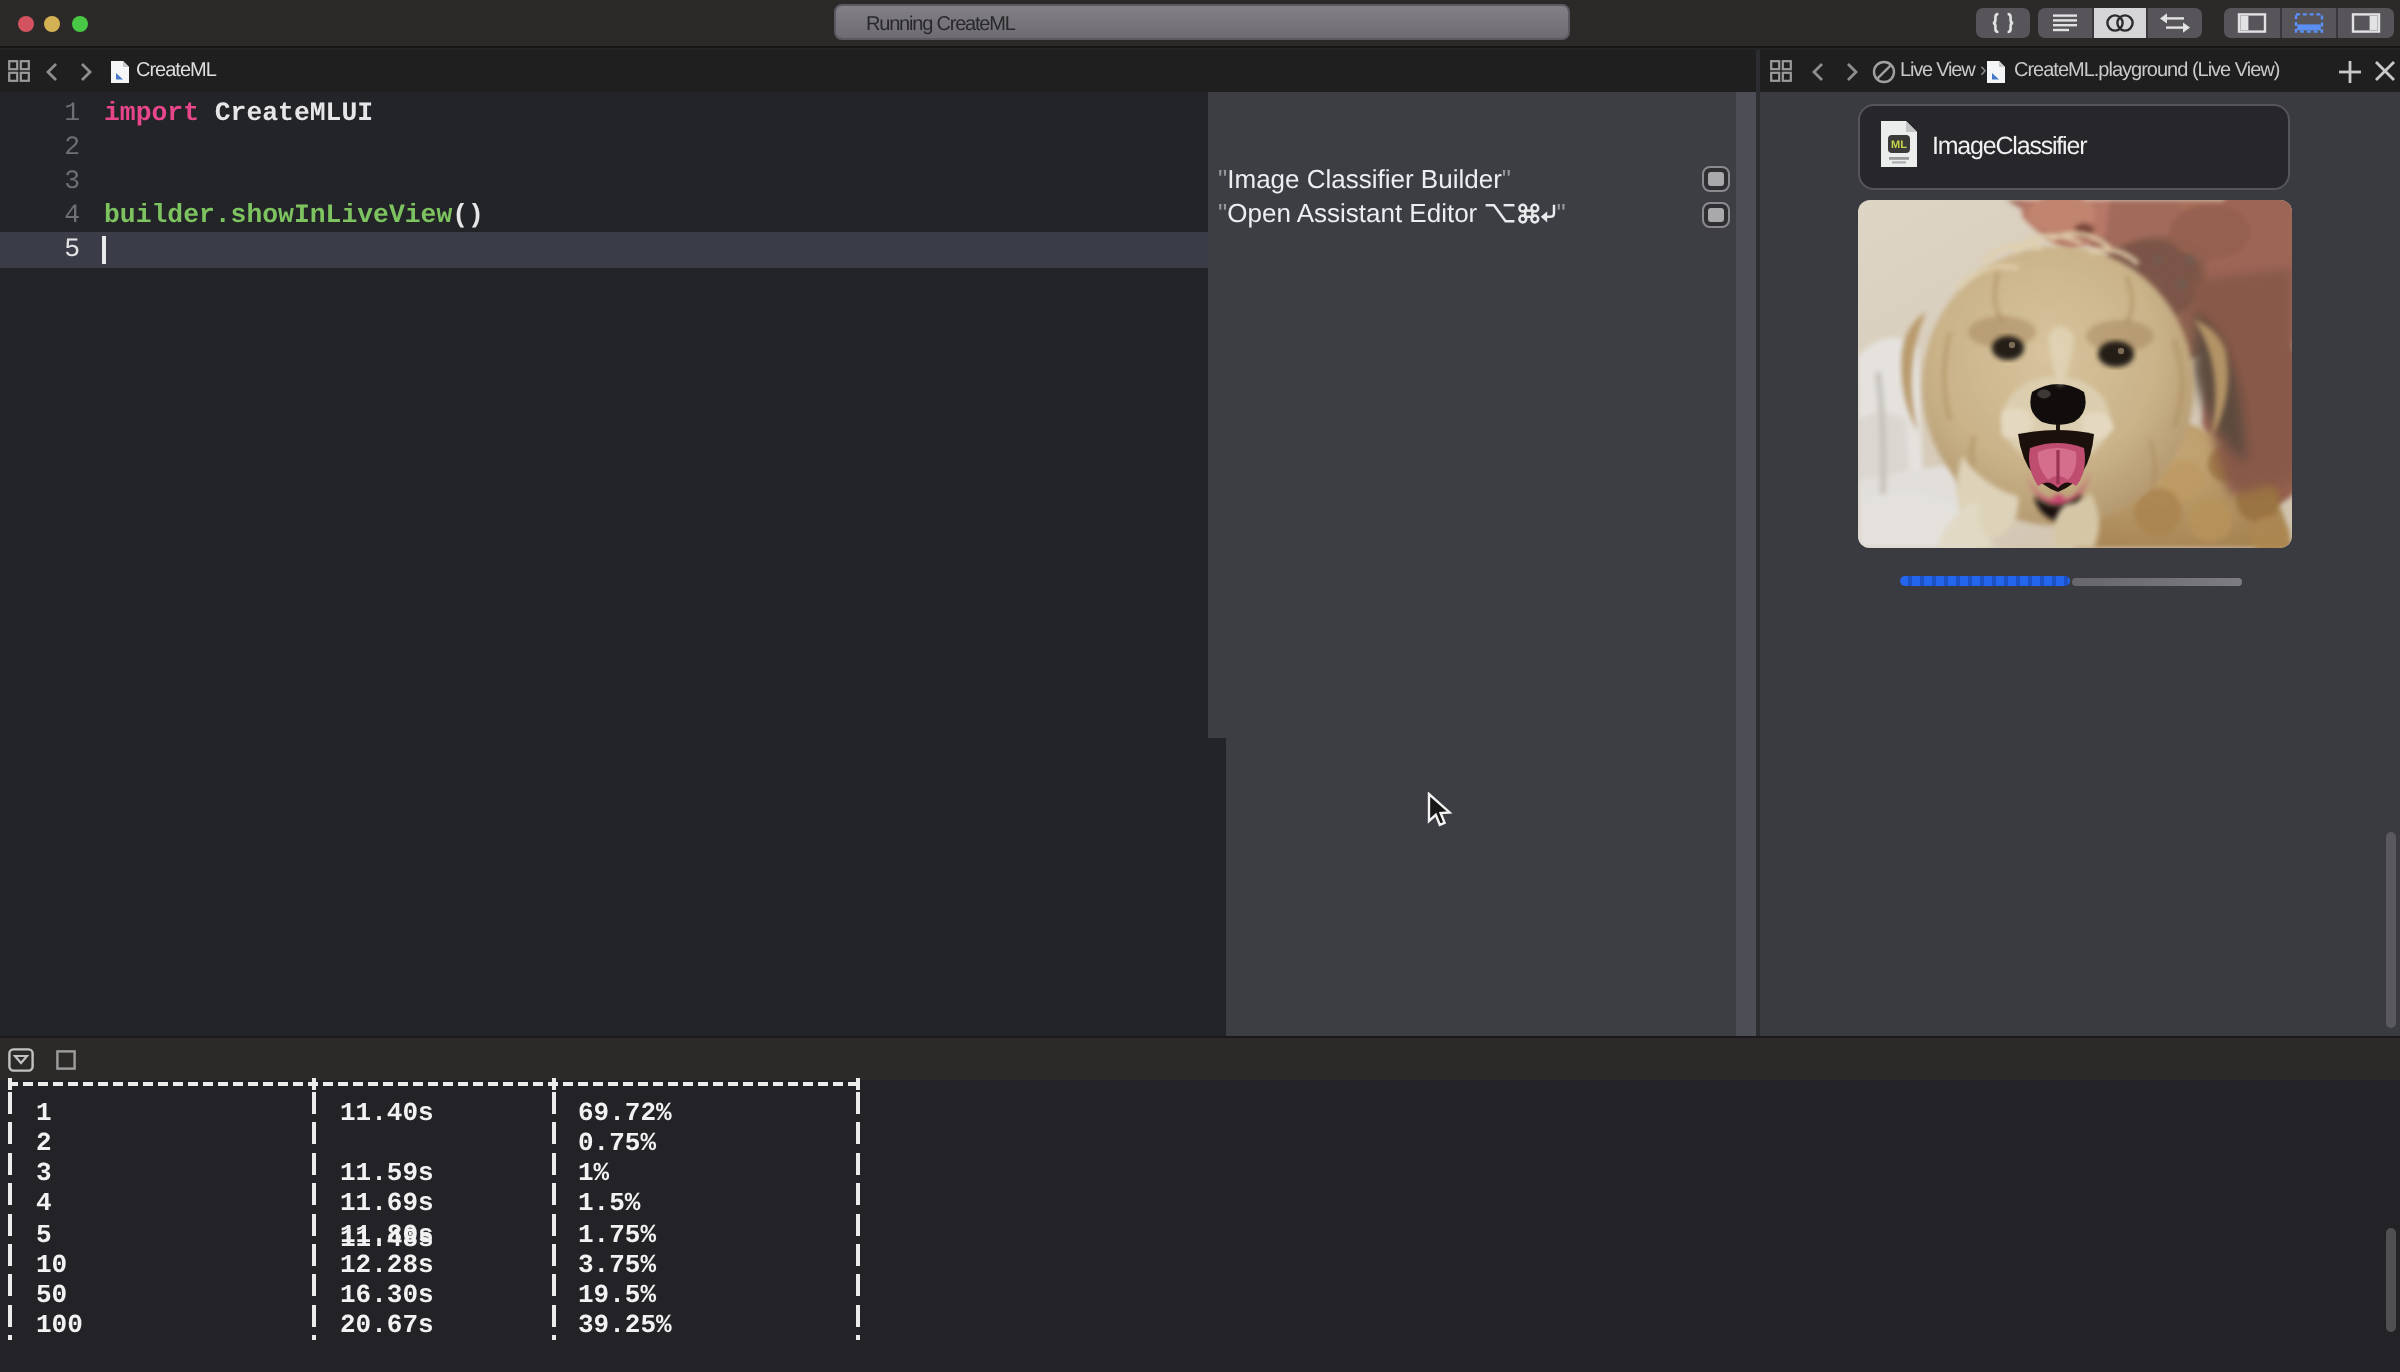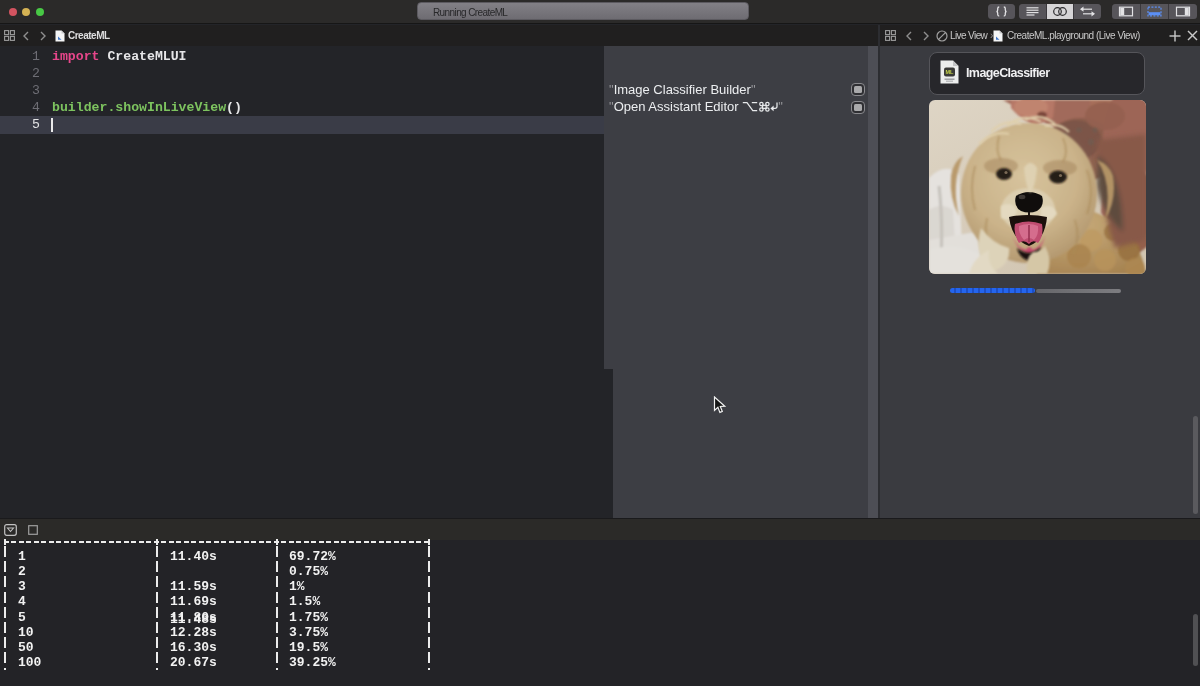--- a/index.html
+++ b/index.html
@@ -3,21 +3,21 @@
 <meta charset="utf-8">
 <style>
   * { margin:0; padding:0; box-sizing:border-box; }
   html,body { width:1200px; height:686px; overflow:hidden; background:#232428; }
   #app { position:relative; width:1200px; height:686px; font-family:"Liberation Sans", sans-serif; }
   .abs { position:absolute; }
 
   
   #toolbar { position:absolute; left:0; top:0; width:1200px; height:24px; background:#2b2a29; border-bottom:1px solid #161616; }
   .light { position:absolute; top:8px; width:8px; height:8px; border-radius:50%; }
-  #pill { position:absolute; left:417px; top:2px; width:332px; height:18px; background:linear-gradient(#828086,#6e6c72); border-radius:4px; border:1px solid #5c5a60;text-align:right; }
+  #pill { position:absolute; left:417px; top:2px; width:368px; height:18px; background:linear-gradient(#828086,#6e6c72); border-radius:4px; border:1px solid #5c5a60;text-align:right; }
   #pill span { position:absolute; left:15px; top:3.5px; font-size:10px; letter-spacing:-0.6px; color:#28282a; }
   .tbtn { position:absolute; top:4px; height:15px; background:#57555a; border-radius:3.5px; }
   .seg { position:absolute; top:0; height:15px; }
 
   
   #tabbar { position:absolute; left:0; top:25px; width:878px; height:21px; background:#201f1f; }
   #jumpbar { position:absolute; left:880px; top:25px; width:320px; height:21px; background:#201f1f; }
   .tabtext { font-size:10px; letter-spacing:-0.5px; color:#d6d6d6; }
 
   
@@ -37,21 +37,21 @@
   #line5hl { position:absolute; left:0; top:116px; width:604px; height:18px; background:#3a3c47; }
   #cursor { position:absolute; left:51px; top:118px; width:1.5px; height:14px; background:#eaeaea; }
 
   .restext { position:absolute; left:609px; font-size:13px; color:#eceef0; white-space:pre; }
   .q { color:#97979b; }
   .resbtn { position:absolute; left:851px; width:14px; height:13px; border:1.5px solid #8a8a8e; background:#2f2f33; border-radius:4px; }
   .resbtn i { position:absolute; left:1.5px; top:1.5px; width:8px; height:7px; background:#a9a9ab; border-radius:1.5px; display:block; }
 
   
   #card { position:absolute; left:929px; top:52px; width:216px; height:43px; background:#27272b; border:1px solid #55555a; border-radius:8px; }
-  #cardtitle { position:absolute; left:966px; top:65.5px; font-size:12.5px; letter-spacing:-0.6px; font-weight:bold; color:#f0f0f2;text-align:center; }
+  #cardtitle { position:absolute; left:966px; top:65.5px; font-size:12.5px; letter-spacing:-0.6px; font-weight:normal; color:#f0f0f2;text-align:center; }
   #dogimg { position:absolute; left:929px; top:100px; width:217px; height:174px; border-radius:6px; overflow:hidden; }
   #pbar { position:absolute; left:1036px; top:288.5px; width:85px; height:4.5px; border-radius:2.5px; background:linear-gradient(90deg,#67676b,#7d7d81); }
   #pfill { position:absolute; left:950px; top:288px; width:84.5px; height:5px; border-radius:2.5px; background:repeating-linear-gradient(90deg,#2465ee 0 4px,#1d4fc5 4px 6px); }
   #rscroll { position:absolute; left:1193px; top:416px; width:5px; height:98px; border-radius:2.5px; background:#5a5a5e; }
 
   
   #constoolbar { position:absolute; left:0; top:518px; width:1200px; height:22px; background:#2b2a28; border-top:1px solid #1a1a1c; }
   #console { position:absolute; left:0; top:540px; width:1200px; height:146px; background:#232327; }
   .conrow { position:absolute; font-family:"Liberation Mono", monospace; font-size:13px; font-weight:bold; color:#f2f2f2; white-space:pre; }
   #cscroll { position:absolute; left:1193px; top:614px; width:5px; height:52px; border-radius:2.5px; background:#505053; }
@@ -143,21 +143,21 @@
       <path d="M6 1 L2 5 L6 9" fill="none" stroke="#8e8e8e" stroke-width="1.4"></path>
     </svg>
   <svg class="abs" style="left:39px; top:30.5px;" width="8" height="10" viewBox="0 0 8 10">
       <path d="M2 1 L6 5 L2 9" fill="none" stroke="#8e8e8e" stroke-width="1.4"></path>
     </svg>
   <svg class="abs" style="left:55px; top:29.5px;" width="10" height="12" viewBox="0 0 10 12">
     <path d="M0.5 0.5 L6.5 0.5 L9.5 3.5 L9.5 11.5 L0.5 11.5 z" fill="#f4f5f6"></path>
     <path d="M6.5 0.5 L6.5 3.5 L9.5 3.5 z" fill="#c9cacc"></path>
     <path d="M3 6.5 L6.5 9.8 L3 9.8 z" fill="#4479c9"></path>
   </svg>
-  <div class="abs tabtext" style="left:68px; top:30px; font-weight:bold; color:#dededf;">CreateML</div>
+  <div class="abs tabtext" style="left:68px; top:30px; font-weight:normal; color:#dededf;">CreateML</div>
 
   <svg class="abs" style="left:885px; top:30px;" width="11" height="11" viewBox="0 0 11 11">
     <g fill="none" stroke="#9b9b9b" stroke-width="1.1">
       <rect x="0.6" y="0.6" width="4" height="4"></rect>
         <rect x="6.4" y="0.6" width="4" height="4"></rect>
       <rect x="0.6" y="6.4" width="4" height="4"></rect>
         <rect x="6.4" y="6.4" width="4" height="4"></rect>
     </g>
   </svg>
   <svg class="abs" style="left:905px; top:30.5px;" width="8" height="10" viewBox="0 0 8 10">

